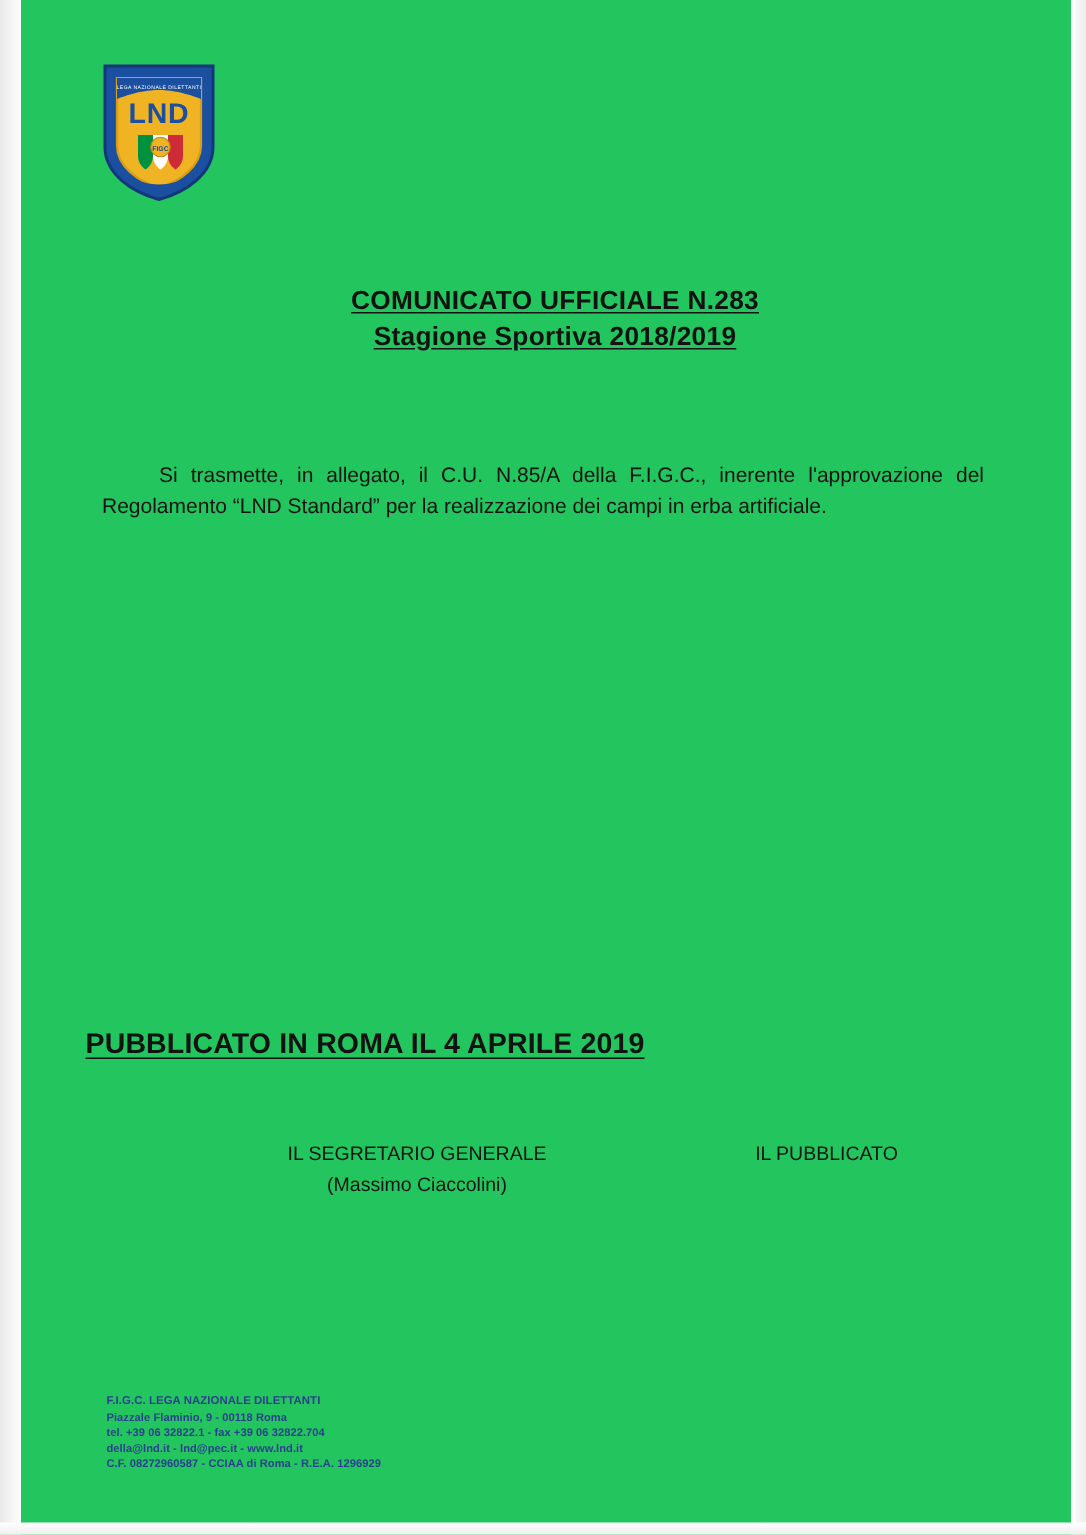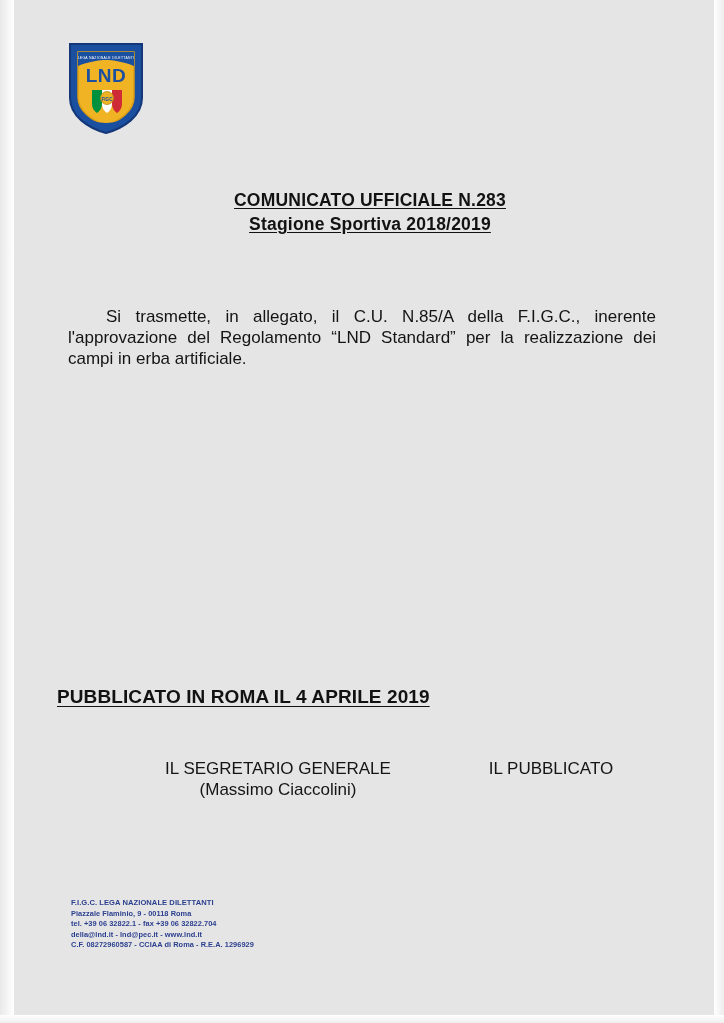--- a/index.html
+++ b/index.html
@@ -12,21 +12,21 @@
     height: 1023px;
     position: relative;
     font-family: "Liberation Sans", sans-serif;
     color: #1a1a1a;
     overflow: hidden;
   }
 
   .page {
     position: absolute;
     inset: 0;
-    background: #e5e5e5;
+    background: #22c55e;
   }
 
   
   .scan-edge-left {
     position: absolute;
     left: 0; top: 0; bottom: 0;
     width: 14px;
     background: linear-gradient(to right, #e9e9e9, #ffffff);
   }
   .scan-edge-right {
@@ -74,21 +74,21 @@
     line-height: 24px;
     color: #121212;
   }
 
   
   .body-text {
     position: absolute;
     left: 68px;
     top: 306px;
     width: 588px;
-    font-size: 17px;
+    font-size: 14px;
     line-height: 21px;
     text-align: justify;
     color: #141414;
   }
   .body-text .indent { display: inline-block; width: 38px; }
 
   
   .published {
     position: absolute;
     left: 57px;
@@ -105,34 +105,34 @@
   .signatures {
     position: absolute;
     left: 68px;
     right: 60px;
     top: 758px;
     height: 52px;
   }
   .sig {
     position: absolute;
     text-align: center;
-    font-size: 17px;
+    font-size: 13px;
     line-height: 21px;
     color: #151515;
   }
   .sig-secretary { left: 60px; width: 300px; }
   .sig-president { left: 352px; width: 262px; }
   .sig .role { display: block; }
   .sig .name { display: block; }
 
   
   .footer {
     position: absolute;
     left: 71px;
-    top: 898px;
+    top: 929px;
     font-size: 7.4px;
     line-height: 10.6px;
     color: #2b3f8f;
     font-weight: bold;
     letter-spacing: 0.05px;
   }
   .footer .line { display: block; white-space: nowrap; }
   .footer .line-1 { font-size: 7.6px; }
 </style>
 </head>

